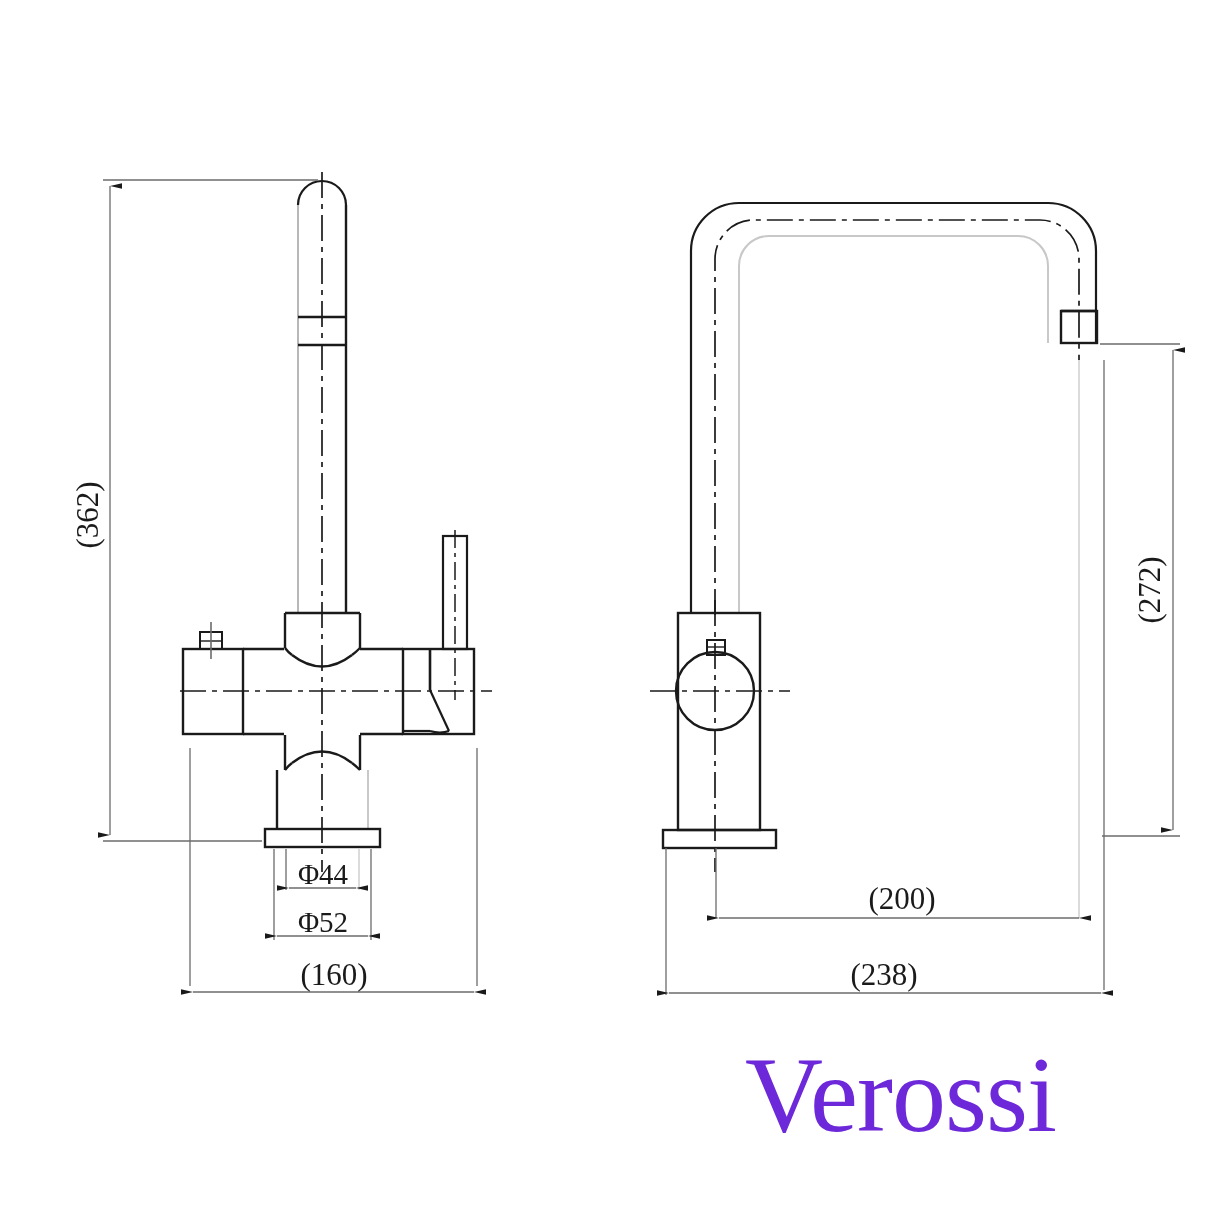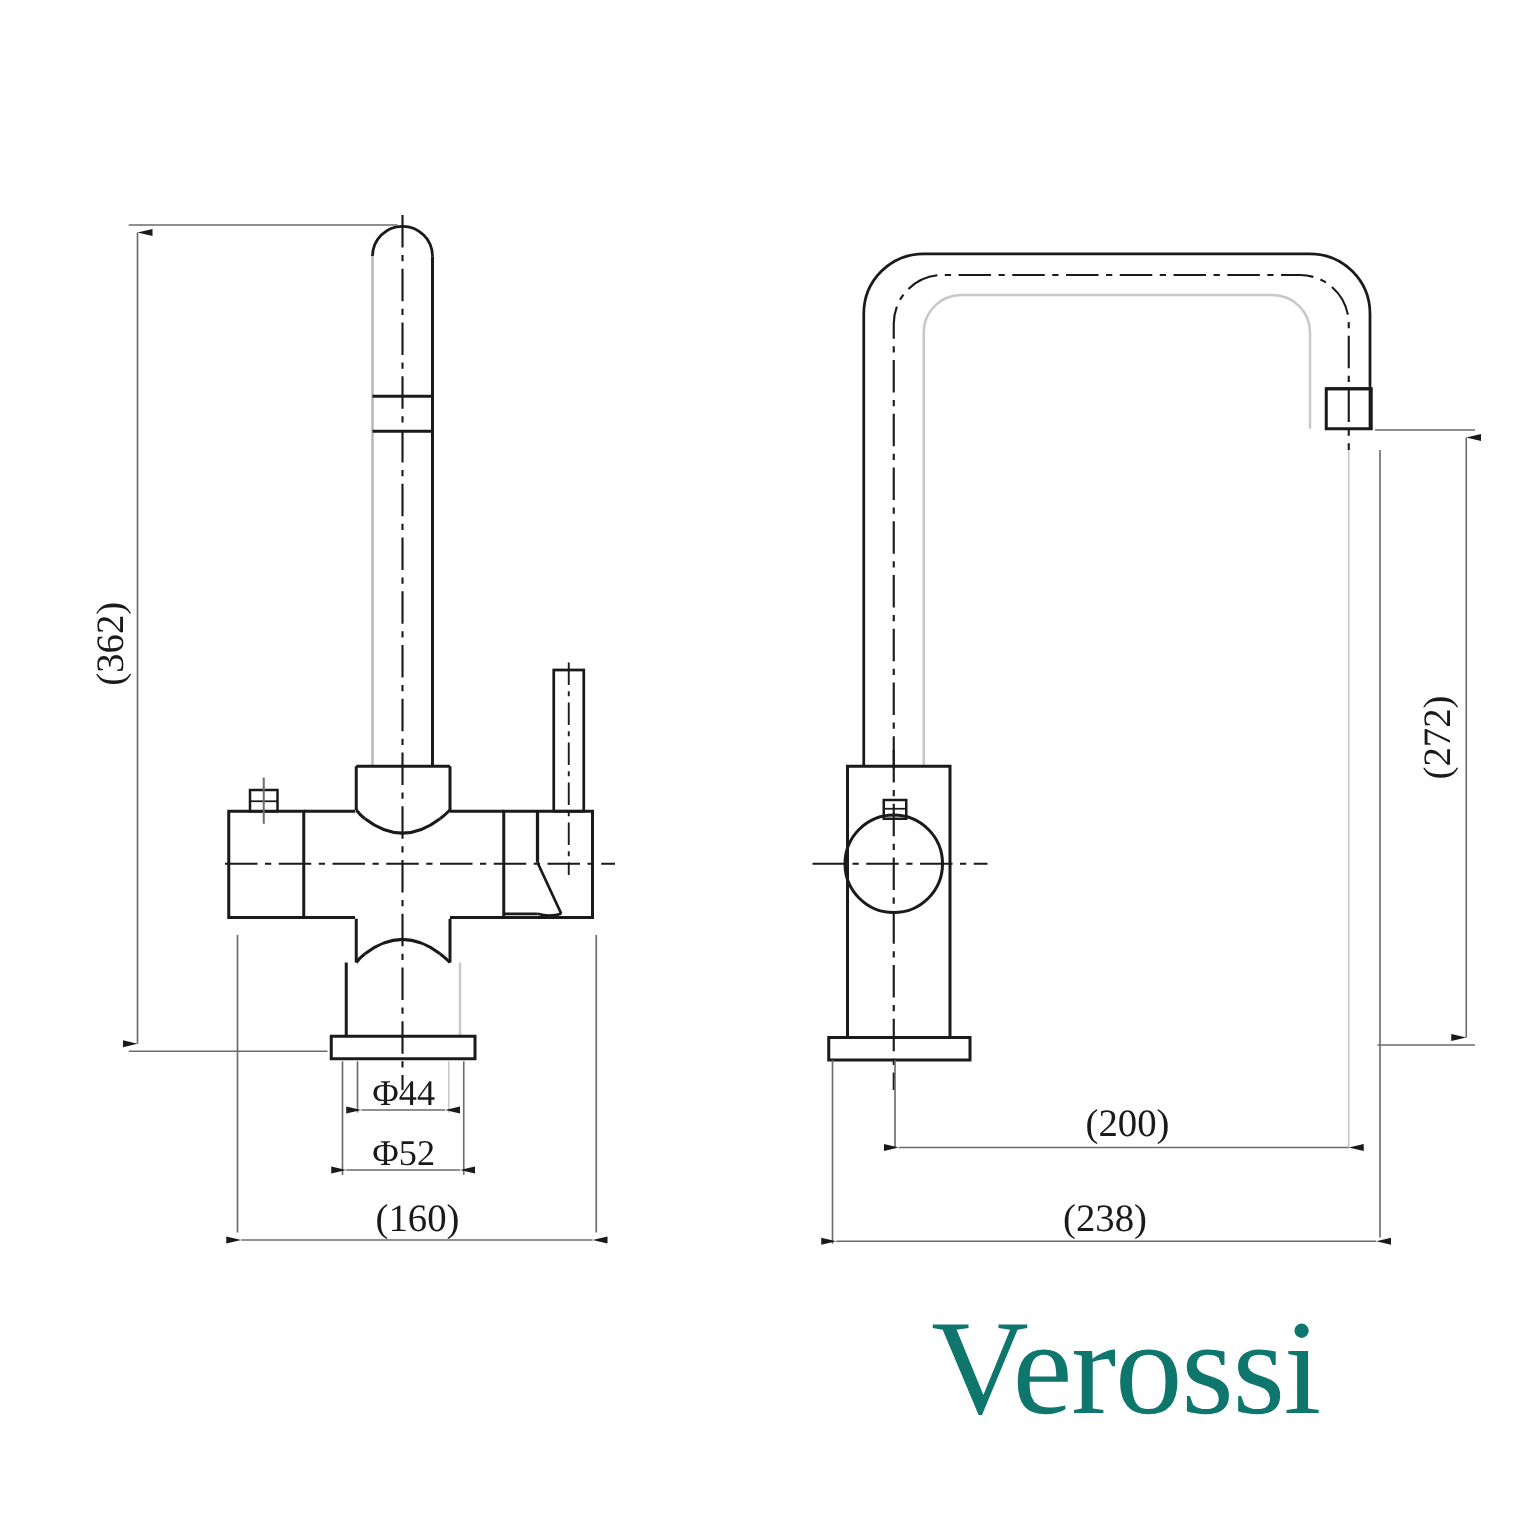--- a/index.html
+++ b/index.html
@@ -35,21 +35,21 @@
     width: 420px;
     height: 120px;
     display: flex;
     align-items: center;
     justify-content: flex-start;
   }
   .brand-text {
     font-family: "Liberation Serif", serif;
     font-size: 108px;
     line-height: 1;
-    color: #0f766e;
+    color: #6d28d9;
     letter-spacing: -1px;
     font-weight: 400;
     white-space: nowrap;
   }
   
   .dimtext {
     font-family: "Liberation Serif", serif;
     font-size: 31px;
     fill: #1a1a1a;
   }

